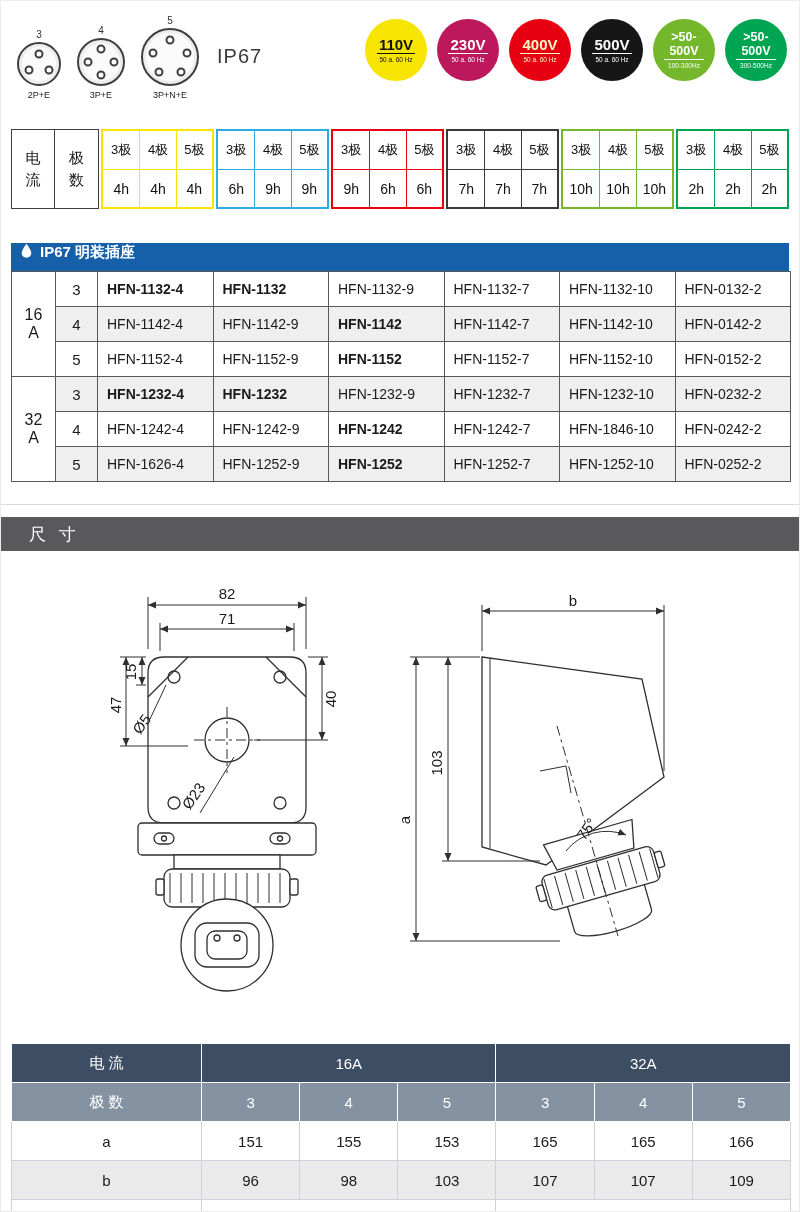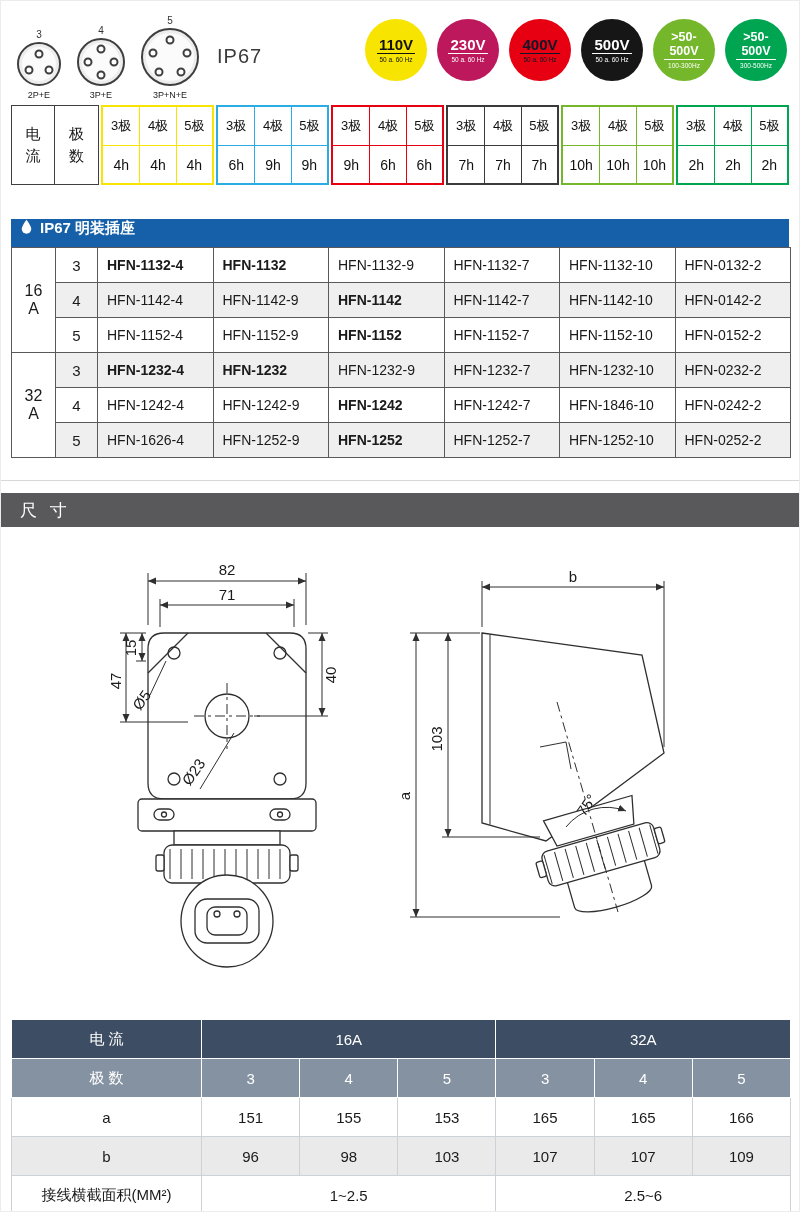--- a/index.html
+++ b/index.html
@@ -18,21 +18,21 @@
        transform:translate(-50%,-50%);box-sizing:border-box;}
   .conn-label{font-size:9px;margin-top:4px;color:#222;white-space:nowrap;}
   .ip-title{font-size:20px;color:#3a3a3a;margin:30px 0 0 18px;letter-spacing:1px;}
   .badges{margin-left:auto;display:flex;gap:10px;align-items:center;margin-top:4px;}
   .badge{width:62px;height:62px;border-radius:50%;display:flex;flex-direction:column;align-items:center;justify-content:center;flex:none;}
   .badge .v{font-weight:bold;font-size:15px;border-bottom:1px solid currentColor;padding:0 2px 1px;line-height:1.05;text-align:center;}
   .badge .f{font-size:6.5px;margin-top:2px;letter-spacing:0;}
   .badge.wide .v{font-size:12.5px;width:40px;padding:0 0 1px;word-break:break-word;}
 
   
-  .pole-table{display:flex;margin:12px 10px 0;height:80px;}
+  .pole-table{display:flex;margin:36px 10px 0;height:80px;}
   .ph-head{width:44px;flex:none;box-sizing:border-box;border:1px solid #3f3f3f;display:flex;align-items:center;justify-content:center;font-size:15px;background:#fff;}
   .ph-head + .ph-head{border-left:none;}
   .stack2{display:inline-block;width:1.05em;word-break:break-all;line-height:1.5;text-align:center;}
   .ph-group{flex:1;display:grid;grid-template-columns:repeat(3,1fr);grid-auto-rows:1fr;border:2px solid #888;
             box-sizing:border-box;margin-left:2px;background:#fff;}
   .ph-cell{display:flex;align-items:center;justify-content:center;border-left:1px solid;border-top:1px solid;border-color:inherit;font-size:13px;color:#111;}
   .ph-cell:nth-child(-n+3){border-top:none;}
   .ph-cell:nth-child(3n+1){border-left:none;}
   .ph-hour{font-size:14px;text-align:right;}
 
@@ -43,21 +43,21 @@
   .prod td{border:1px solid #59595b;height:35px;font-size:14px;padding:0;box-sizing:border-box;background-clip:padding-box;}
   .prod td.m{padding-left:9px;text-align:left;}
   .prod td.cur{width:44px;text-align:center;font-size:16px;background:#fff;}
   .prod td.pole{width:42px;text-align:center;font-size:15px;}
   .prod .stack{display:inline-block;width:1.3em;word-break:break-all;line-height:1.15;text-align:center;}
   .prod tr:nth-child(even){background:#efefef;}
   .prod td.b{font-weight:bold;}
 
   
   .rule{border-top:1px solid #d8d8d8;margin-top:22px;}
-  .dim-bar{margin-top:12px;height:34px;display:flex;align-items:center;padding-left:19px;color:#fff;
+  .dim-bar{margin-top:12px;height:34px;display:flex;align-items:center;padding-left:28px;color:#fff;
            font-size:17px;letter-spacing:4px;box-sizing:border-box;}
 
   
   .drawings{margin-top:34px;height:434px;display:flex;justify-content:center;align-items:flex-start;gap:40px;}
   .drawings svg text{font-family:"Liberation Sans",sans-serif;}
 
   
   table.spec{width:780px;margin:24px 10px 0;border-collapse:collapse;table-layout:fixed;}
   .spec td{height:36px;text-align:center;font-size:15px;border:1px solid #ccd2d7;background-clip:padding-box;}
   .spec col.c0{width:190px;}
@@ -108,21 +108,21 @@
 
     <div class="badges">
       <div class="badge" style="background: rgb(247, 228, 0); color: rgb(17, 17, 17);">
         <span class="v">110V</span>
         <span class="f">50 a. 60 Hz</span>
       </div>
       <div class="badge" style="background: #be185d; color: rgb(255, 255, 255);">
         <span class="v">230V</span>
         <span class="f">50 a. 60 Hz</span>
       </div>
-      <div class="badge" style="background: rgb(230, 0, 18); color: #0f172a;">
+      <div class="badge" style="background: rgb(230, 0, 18); color: #fef9c3;">
         <span class="v">400V</span>
         <span class="f">50 a. 60 Hz</span>
       </div>
       <div class="badge" style="background: rgb(22, 22, 22); color: rgb(255, 255, 255);">
         <span class="v">500V</span>
         <span class="f">50 a. 60 Hz</span>
       </div>
       <div class="badge wide" style="background: rgb(116, 183, 42); color: rgb(255, 255, 255);">
         <span class="v">&gt;50-500V</span>
         <span class="f">100-300Hz</span>

